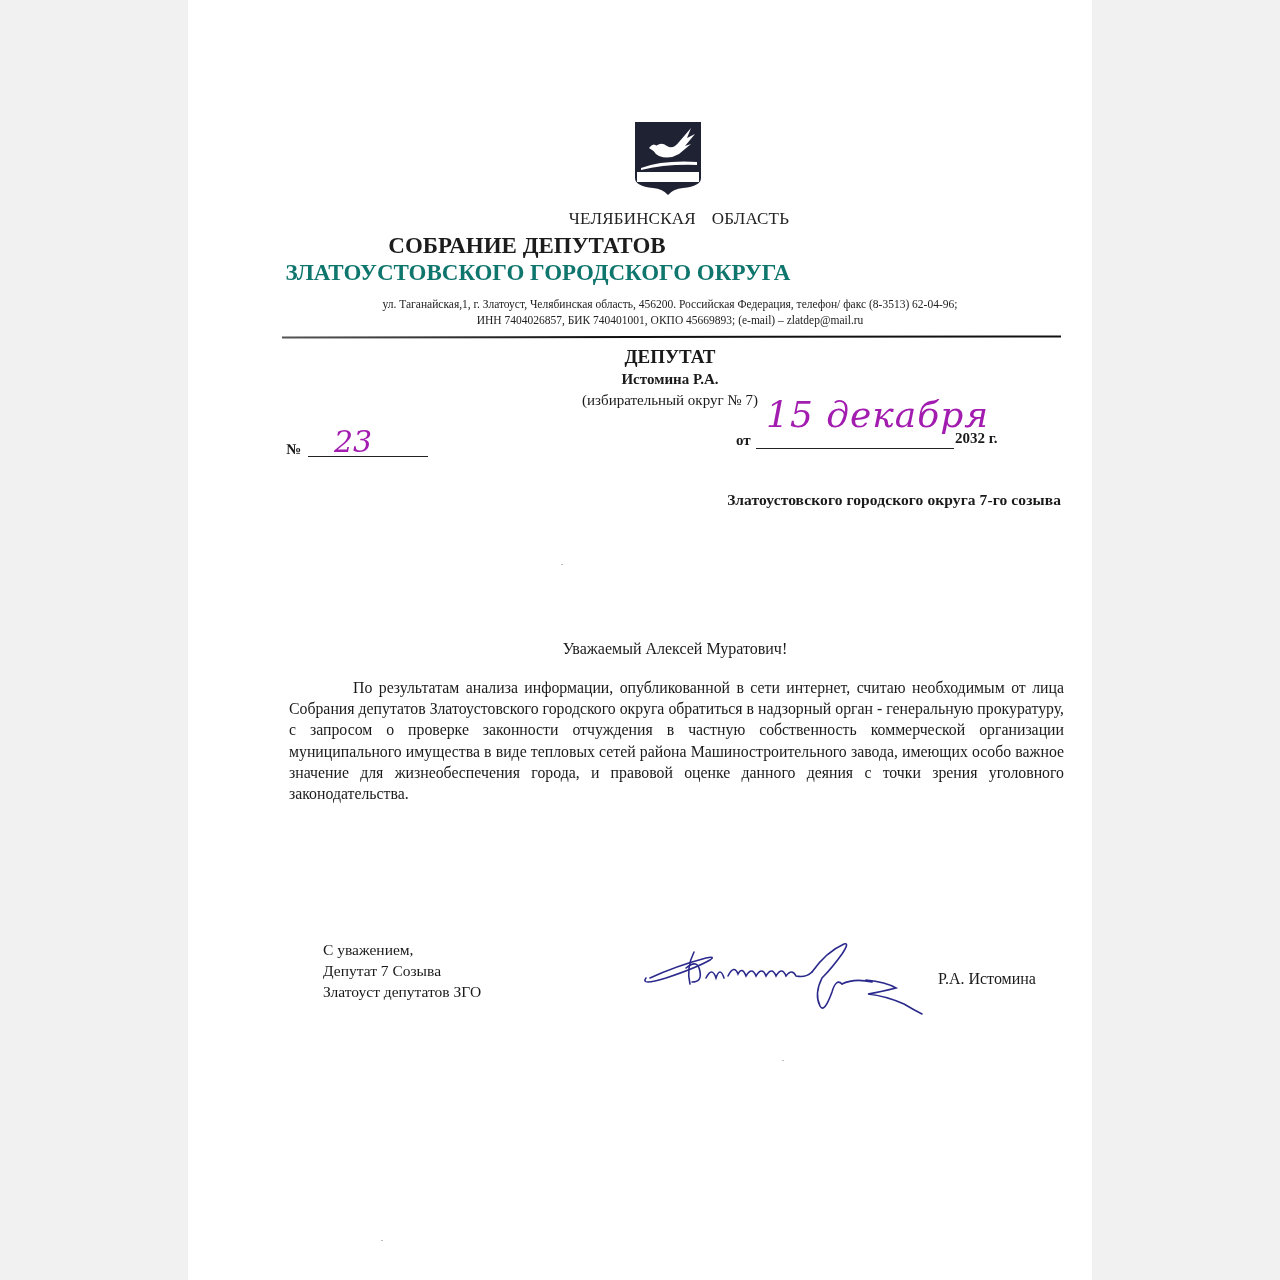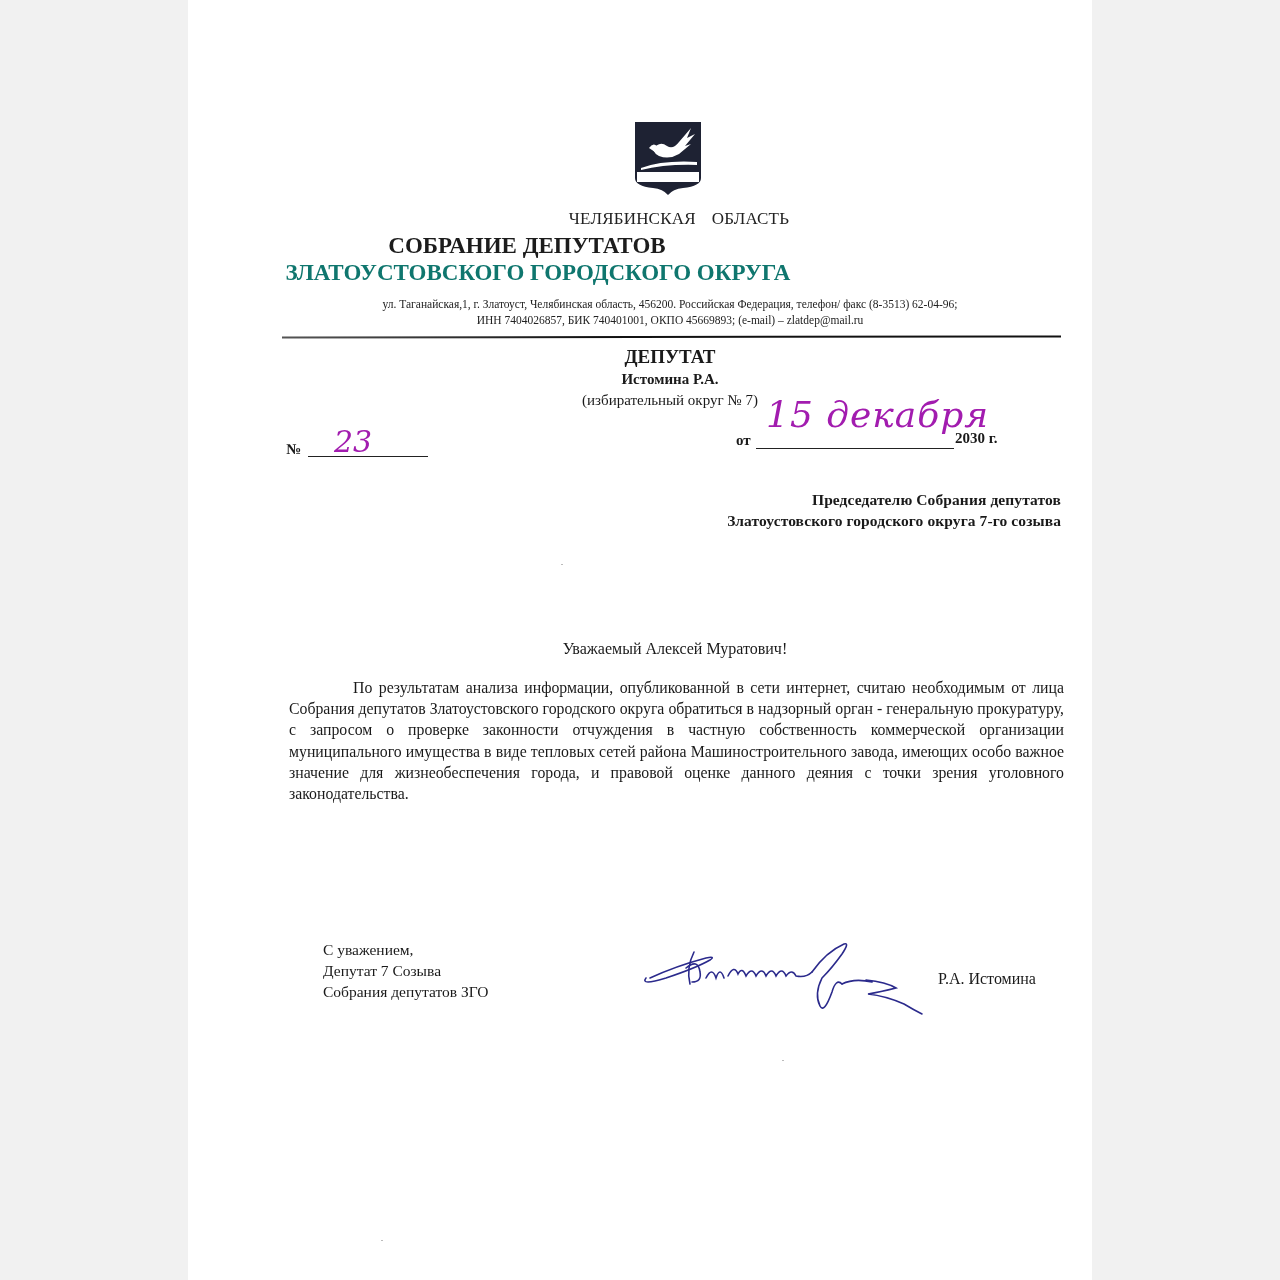--- a/index.html
+++ b/index.html
@@ -119,36 +119,35 @@
 <div class="abs center dep-name">Истомина Р.А.</div>
 <div class="abs center dep-district">(избирательный округ № 7)</div>
 
 <div class="abs num-label">№</div>
 <div class="abs num-line"></div>
 <div class="abs hand num-value">23</div>
 
 <div class="abs date-label">от</div>
 <div class="abs date-line"></div>
 <div class="abs hand date-value">15 декабря</div>
-<div class="abs date-year">2030 г.</div>
+<div class="abs date-year">2032 г.</div>
 
 <div class="abs addressee">
-  <div>Председателю Собрания депутатов</div>
   <div>Златоустовского городского округа 7-го созыва</div>
 </div>
 
 <div class="abs speck" style="left:561px;top:564px;"></div>
 
 <div class="abs center greeting">Уважаемый Алексей Муратович!</div>
 <div class="abs body-text">По результатам анализа информации, опубликованной в сети интернет, считаю необходимым от лица Собрания депутатов Златоустовского городского округа обратиться в надзорный орган - генеральную прокуратуру, с запросом о проверке законности отчуждения в частную собственность коммерческой организации муниципального имущества в виде тепловых сетей района Машиностроительного завода, имеющих особо важное значение для жизнеобеспечения города, и правовой оценке данного деяния с точки зрения уголовного законодательства.</div>
 
 <div class="abs closing">
   <div>С уважением,</div>
   <div>Депутат 7 Созыва</div>
-  <div>Собрания депутатов ЗГО</div>
+  <div>Златоуст депутатов ЗГО</div>
 </div>
 
 <svg class="abs signature" viewBox="0 0 295 82" fill="none" stroke="#2b2a8c" stroke-width="1.6" stroke-linecap="round">
   <path d="M10 40 Q4 48 30 40 Q60 30 74 22 Q80 18 70 20 Q40 28 14 40"></path>
   <path d="M58 14 Q50 30 54 46"></path>
   <path d="M50 30 Q62 20 64 34 Q66 44 56 44"></path>
   <path d="M70 40 Q76 28 80 40 Q84 28 88 40"></path>
   <path d="M92 38 Q98 26 102 36 Q106 28 110 38 Q116 28 120 38 Q126 28 130 38 Q136 28 140 38 Q146 28 150 38 Q156 30 160 38 Q170 40 176 34"></path>
   <path d="M176 34 Q190 14 208 6 Q214 4 206 16 Q196 30 186 40 Q178 56 184 68 Q188 76 196 54 Q200 40 206 46"></path>
   <path d="M206 46 Q218 40 236 44 M230 42 Q250 44 260 50 Q244 54 232 56 Q250 58 268 66 Q278 72 286 76"></path>

